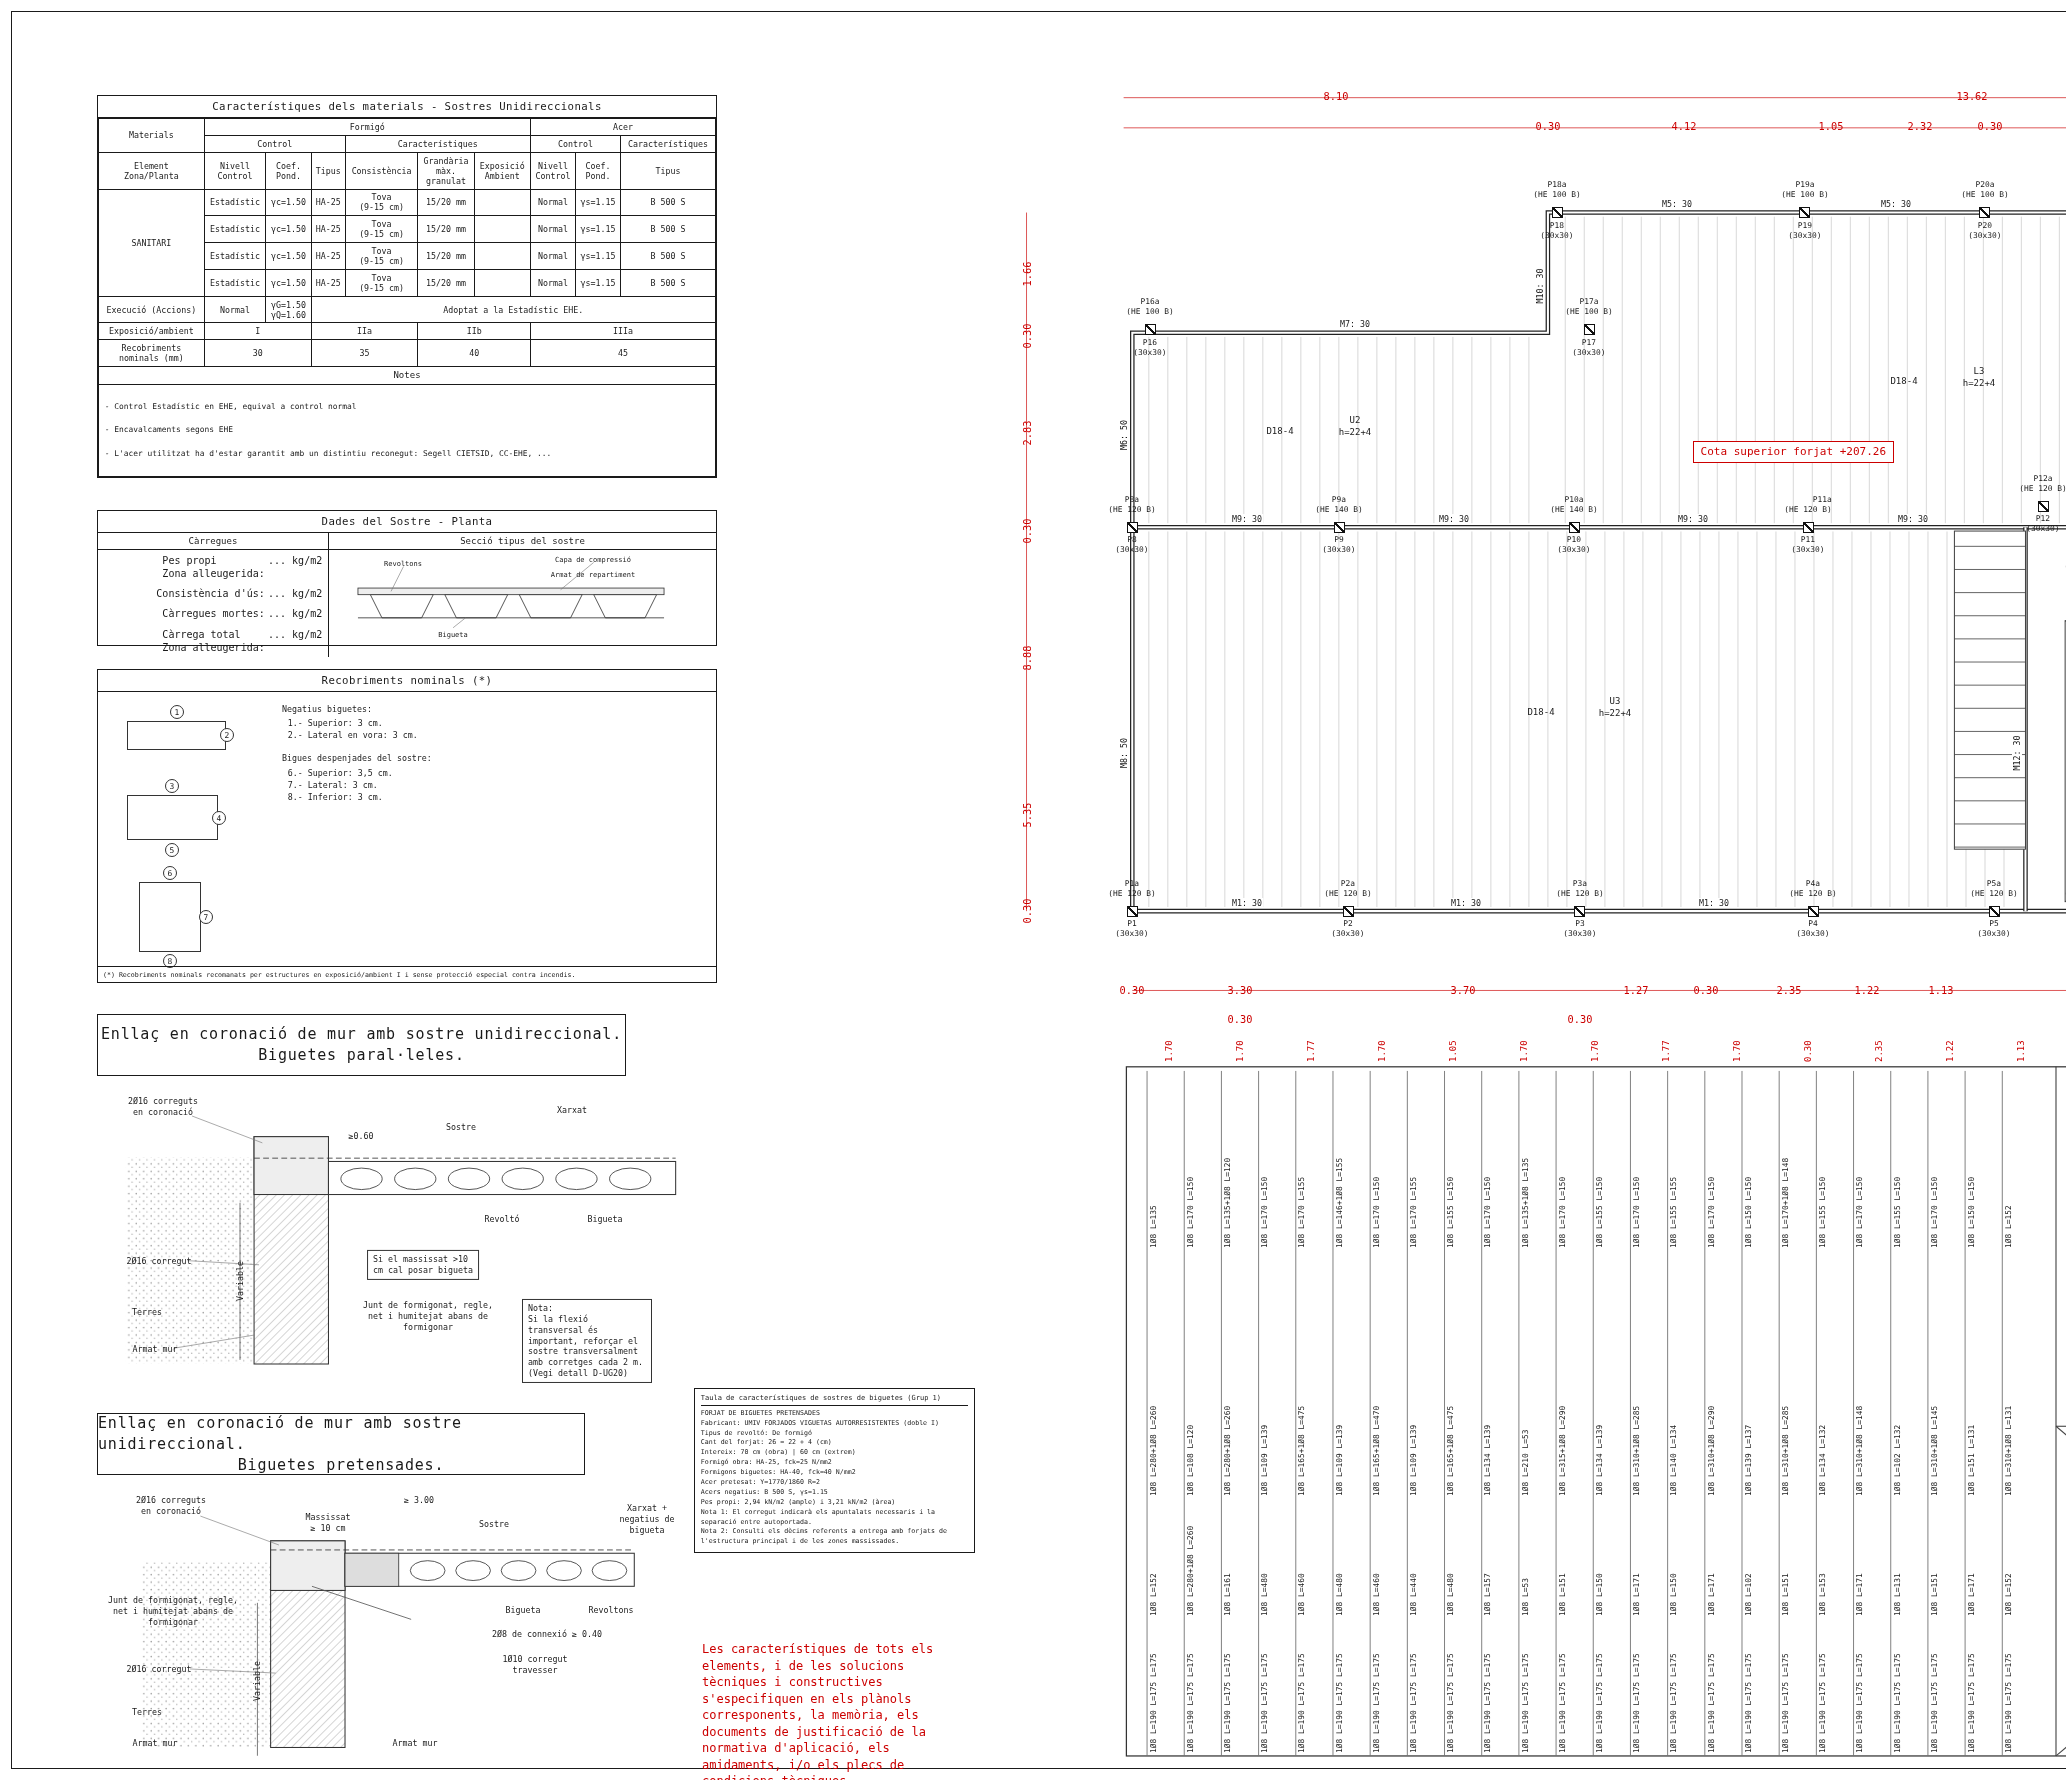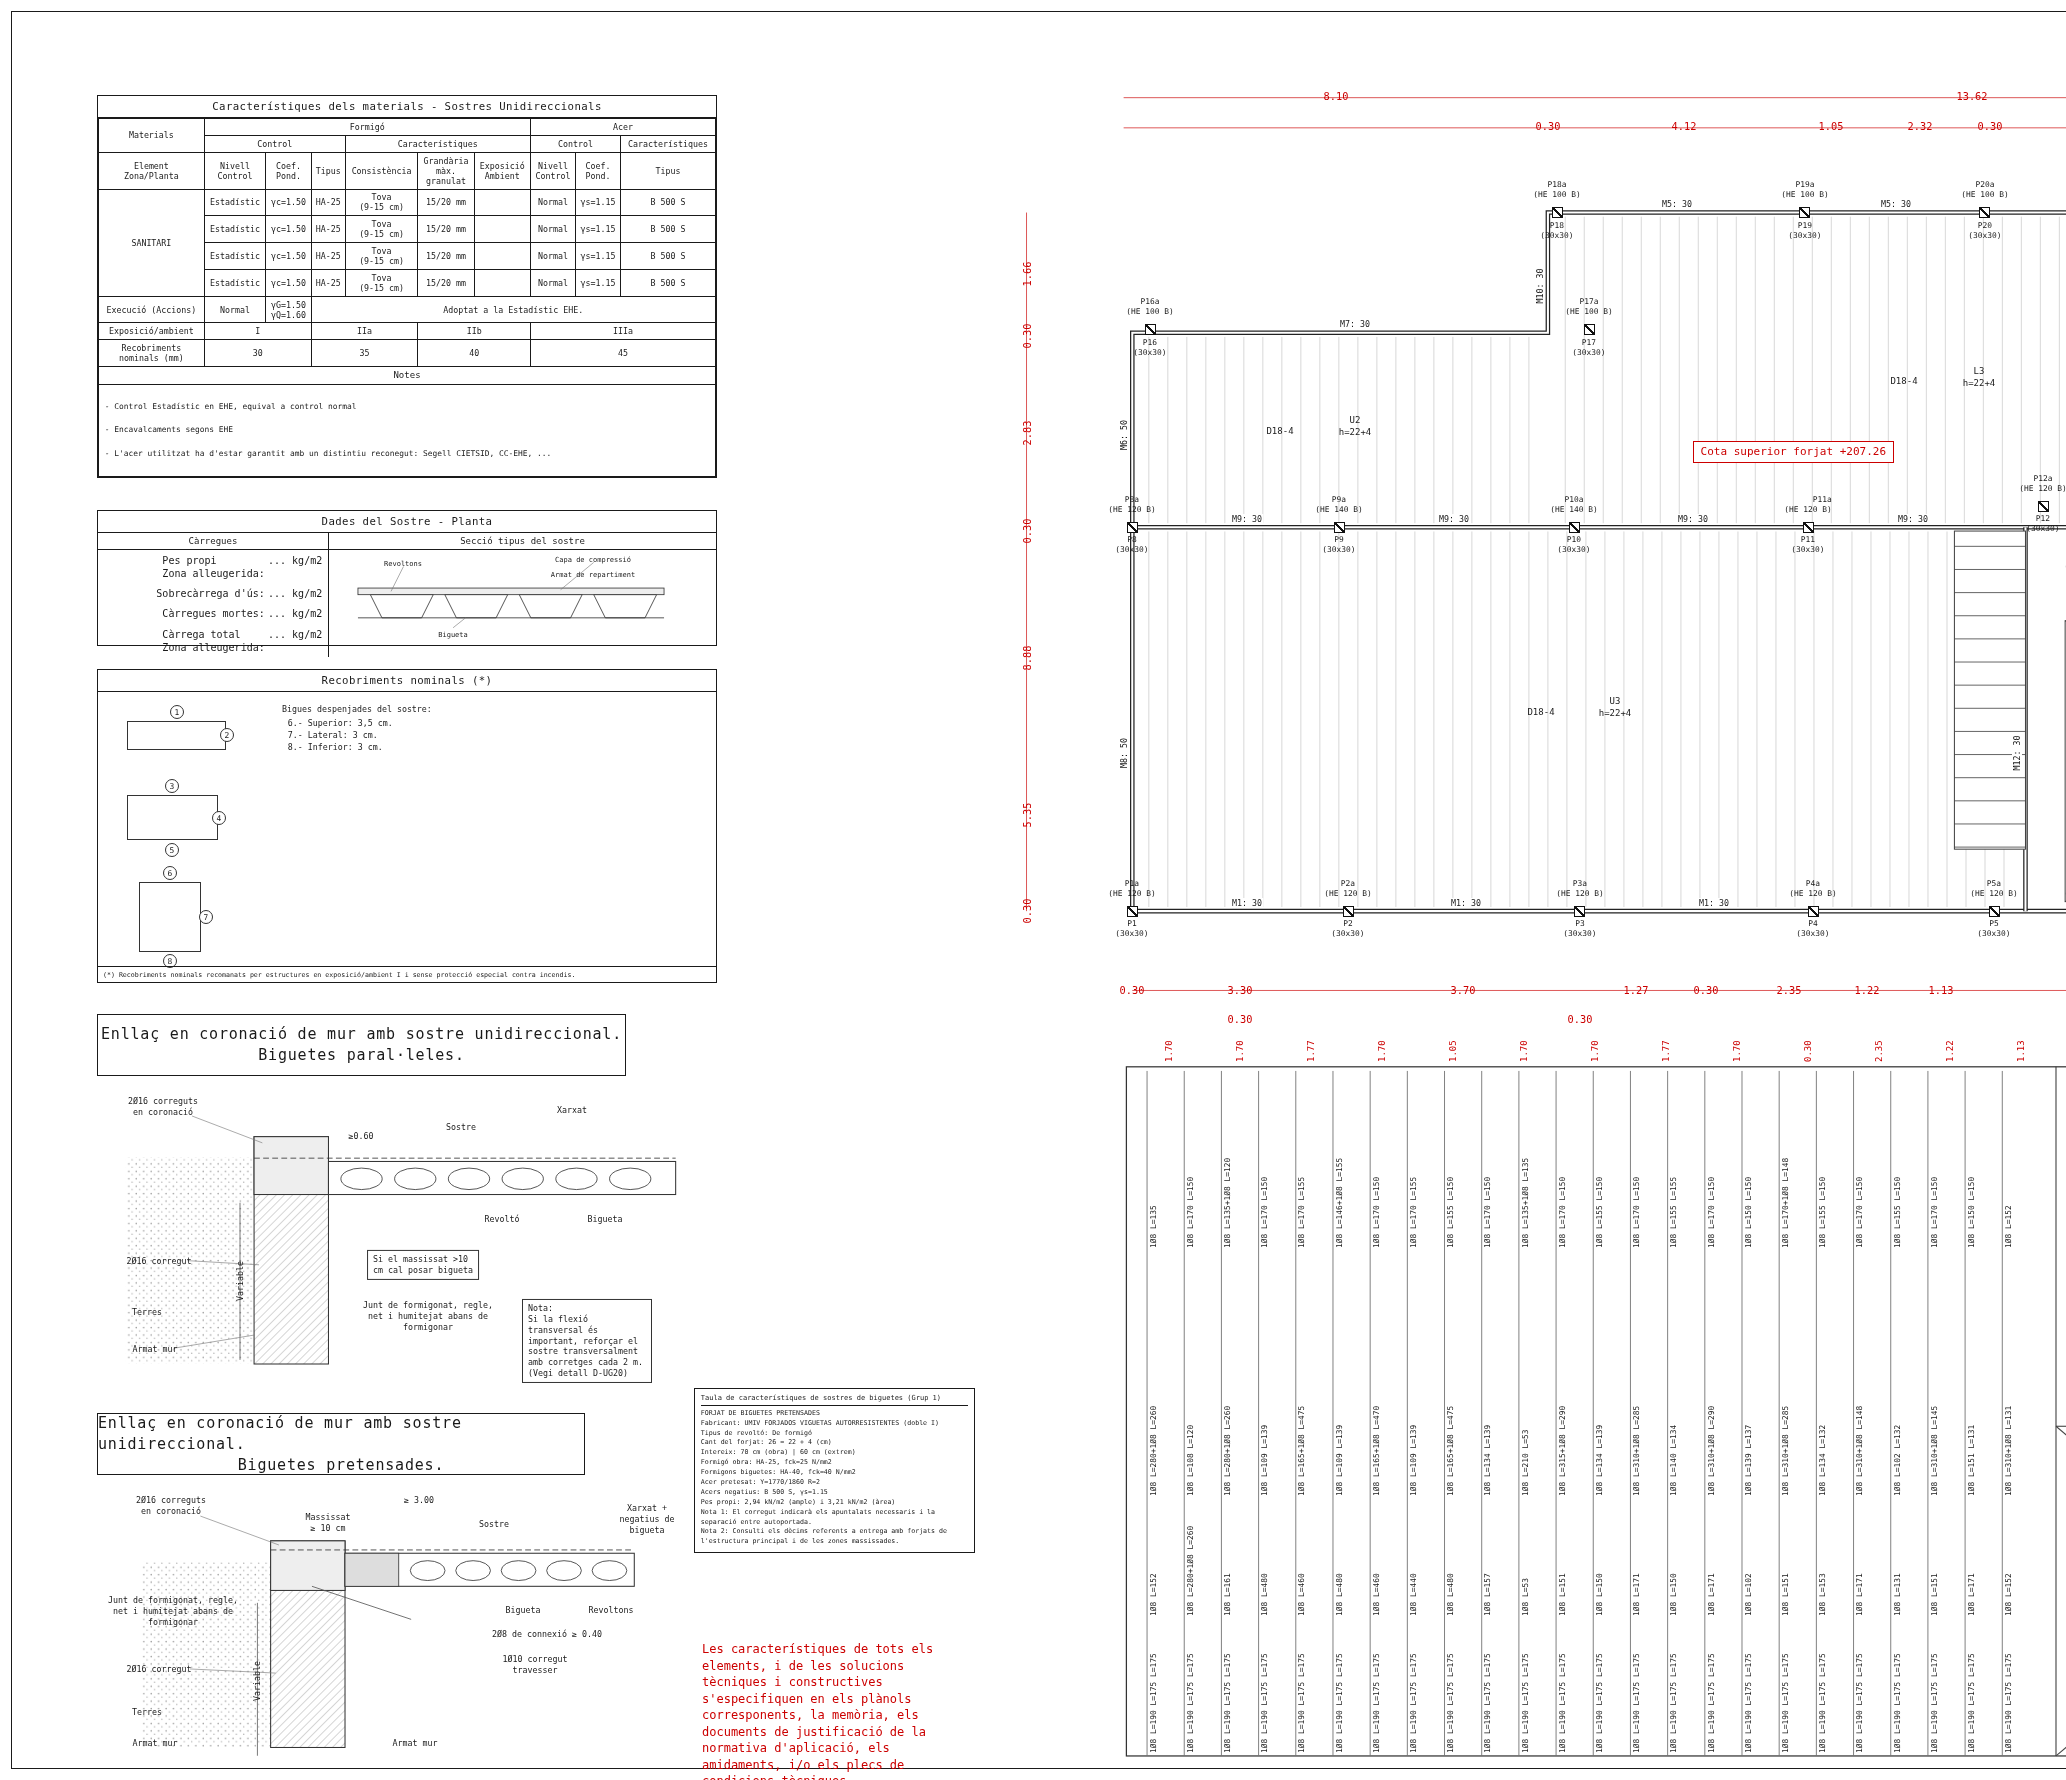--- a/index.html
+++ b/index.html
@@ -189,21 +189,21 @@
     <div class="dades-grid">
       <div class="dades-col1">
         <div class="col-head">Càrregues</div>
         <div id="loads">
             <div class="load-row">
               <div class="ll">Pes propi
 Zona alleugerida:</div>
               <div class="lv">... kg/m2</div>
             </div>
             <div class="load-row">
-              <div class="ll">Sobrecàrrega d'ús:</div>
+              <div class="ll">Consistència d'ús:</div>
               <div class="lv">... kg/m2</div>
             </div>
             <div class="load-row">
               <div class="ll">Càrregues mortes:</div>
               <div class="lv">... kg/m2</div>
             </div>
             <div class="load-row">
               <div class="ll">Càrrega total
 Zona alleugerida:</div>
               <div class="lv">... kg/m2</div>
@@ -239,20 +239,25 @@
           <div class="figrect" style="left: 29px; top: 103px; width: 91px; height: 45px;"></div>
           <div class="fignum" style="left: 74px; top: 94px;">3</div>
           <div class="fignum" style="left: 121px; top: 126px;">4</div>
           <div class="fignum" style="left: 74px; top: 158px;">5</div>
           <div class="figrect" style="left: 41px; top: 190px; width: 62px; height: 70px;"></div>
           <div class="fignum" style="left: 72px; top: 181px;">6</div>
           <div class="fignum" style="left: 108px; top: 225px;">7</div>
           <div class="fignum" style="left: 72px; top: 269px;">8</div>
         </div>
       <div class="recob-text">
+        <div class="recob-group">
+          <div class="gname">Negatius biguetes:</div>
+          <div class="recob-item">1.- Superior: 3 cm.</div>
+          <div class="recob-item">2.- Lateral en vora: 3 cm.</div>
+        </div>
         <div class="recob-group">
           <div class="gname">Bigues despenjades del sostre:</div>
           <div class="recob-item">6.- Superior: 3,5 cm.</div>
           <div class="recob-item">7.- Lateral: 3 cm.</div>
           <div class="recob-item">8.- Inferior: 3 cm.</div>
         </div>
       </div>
     </div>
     <div class="recob-foot">(*) Recobriments nominals recomanats per estructures en exposició/ambient I i sense protecció especial contra incendis.</div>
   </div>

